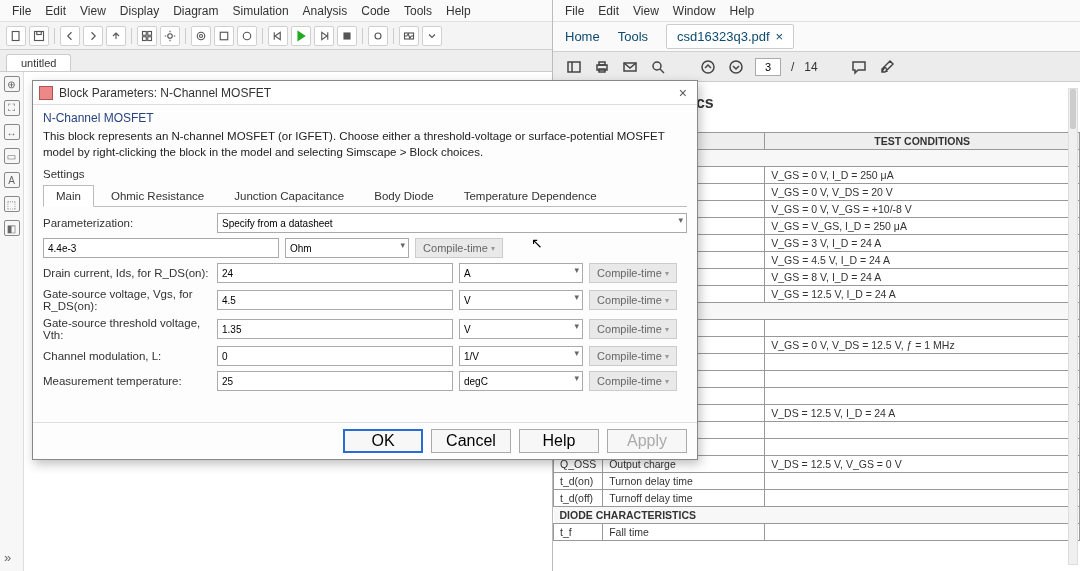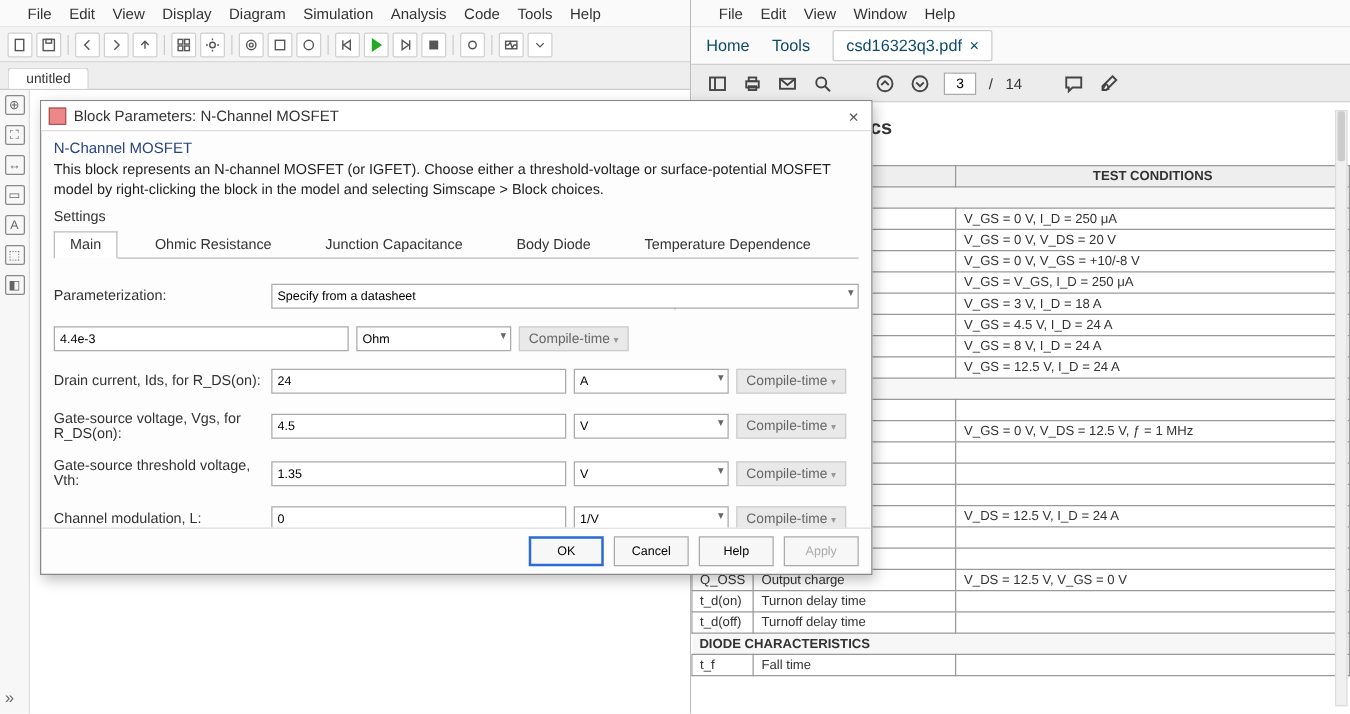--- a/index.html
+++ b/index.html
@@ -3,21 +3,21 @@
 <meta charset="utf-8">
 <style>
 * { box-sizing: border-box; margin: 0; padding: 0; font-family: Arial, Helvetica, sans-serif; }
 body { width: 1080px; height: 571px; overflow: hidden; background: #f0f0f0; font-size: 12px; color: #333; position: relative; }
 
 .app-container { display: flex; width: 100%; height: 100%; }
 .left-pane { width: 553px; height: 100%; background: #fff; display: flex; flex-direction: column; border-right: 1px solid #bbb; }
 .right-pane { flex: 1; height: 100%; background: #fff; display: flex; flex-direction: column; position: relative; }
 
 
-.menubar { display: flex; gap: 2px; padding: 2px 16px; background: #fafafa; font-size: 12px; border-bottom: 1px solid #e0e0e0; height: 22px; align-items: center; }
+.menubar { display: flex; gap: 2px; padding: 2px 6px; background: #fafafa; font-size: 12px; border-bottom: 1px solid #e0e0e0; height: 22px; align-items: center; }
 .menubar span { padding: 1px 6px; cursor: default; }
 
 
 .toolstrip { display: flex; gap: 3px; padding: 3px 6px; background: #f4f4f4; border-bottom: 1px solid #d0d0d0; height: 28px; align-items: center; }
 .tb { width: 20px; height: 20px; border: 1px solid #d0d0d0; background: #fff; border-radius: 2px; display: flex; align-items: center; justify-content: center; font-size: 11px; color: #666; }
 .tb svg { width: 12px; height: 12px; fill: none; stroke: #555; stroke-width: 1.5; }
 .tb.play svg { fill: #2a2; stroke: #2a2; }
 .tb.stop svg { fill: #555; }
 .sep { width: 1px; height: 16px; background: #ccc; margin: 0 2px; }
 
@@ -49,36 +49,36 @@
 
 
 .dialog { position: absolute; left: 32px; top: 80px; width: 666px; height: 380px; background: #fdfdfd; border: 1px solid #888; box-shadow: 2px 4px 10px rgba(0,0,0,0.25); display: flex; flex-direction: column; }
 .dlg-title { height: 24px; background: #fff; display: flex; align-items: center; padding: 0 6px; border-bottom: 1px solid #ddd; font-size: 12px; }
 .dlg-title .ic { width: 14px; height: 14px; background: #e88; border: 1px solid #a55; margin-right: 6px; }
 .dlg-title .x { margin-left: auto; font-size: 14px; color: #555; padding: 0 4px; }
 .dlg-body { flex: 1; padding: 6px 10px 4px 10px; overflow: hidden; display:flex; flex-direction:column; }
 .dlg-body h4 { font-size: 12px; font-weight: normal; color: #2a4480; margin-bottom: 4px; }
 .dlg-body p { font-size: 11.5px; line-height: 1.35; color: #222; }
 .dlg-body .settings-label { margin-top: 8px; font-size: 11.5px; color:#333; }
-.dlg-tabs { display: flex; gap: 17px; border-bottom: 1px solid #bbb; margin-top: 4px; }
+.dlg-tabs { display: flex; gap: 4px; border-bottom: 1px solid #bbb; margin-top: 4px; }
 .dlg-tabs span { padding: 4px 12px; font-size: 11.5px; color: #333; border: 1px solid transparent; position: relative; top: 1px; }
 .dlg-tabs span.active { background: #fff; border: 1px solid #bbb; border-bottom: 1px solid #fff; }
 .dlg-form { margin-top: 6px; }
-.frow { display: flex; align-items: center; margin-bottom: 5px; margin-top: 14px; }
+.frow { display: flex; align-items: center; margin-bottom: 5px; }
 .frow label { width: 174px; font-size: 11.5px; color: #333; padding-right: 4px; }
 .frow input[type=text] { height: 20px; border: 1px solid #aaa; padding: 0 4px; font-size: 10px; background: #fff; }
 .frow .val { width: 236px; }
 .frow .unit { width: 124px; margin-left: 6px; }
 .frow .caret { position:relative; }
 .frow .caret::after { content:"▾"; position:absolute; right:4px; top:2px; font-size:9px; color:#666; pointer-events:none; }
 .frow .ct { width: 88px; height: 20px; background: #e9e9e9; border: 1px solid #ccc; margin-left: 6px; font-size: 11px; color: #666; display:flex;align-items:center;justify-content:center;position:relative; }
 .frow .ct::after { content:"▾"; font-size:8px; color:#999; margin-left:3px; }
 .frow.full .val { width: 454px; }
 .dlg-buttons { display: flex; justify-content: flex-end; gap: 8px; padding: 6px 10px; border-top: 1px solid #ddd; }
-.dlg-buttons button { width: 60px; height: 24px; font-size: 10px; background: #f7f7f7; border: 1px solid #aaa; }
+.dlg-buttons button { width: 80px; height: 24px; font-size: 16px; background: #f7f7f7; border: 1px solid #aaa; }
 .dlg-buttons button.primary { border: 2px solid #2a6bd4; }
 .dlg-buttons button:disabled { color:#aaa; }
 
 .cursor { position:absolute; left:498px; top:154px; font-size:14px; color:#000; pointer-events:none; }
 
 .chev { position:absolute; left:4px; bottom:6px; font-size:13px; color:#666; }
 </style>
 </head>
 <body>
 
@@ -309,21 +309,21 @@
             <tr>
               <td class="partial" colspan="2">e-to-source leakage current</td>
               <td>V_GS = 0 V, V_GS = +10/-8 V</td>
             </tr>
             <tr>
               <td class="partial" colspan="2">e-to-source threshold voltage</td>
               <td>V_GS = V_GS, I_D = 250 μA</td>
             </tr>
             <tr>
               <td class="partial" colspan="2"></td>
-              <td>V_GS = 3 V, I_D = 18 A</td>
+              <td>V_GS = 3 V, I_D = 24 A</td>
             </tr>
             <tr>
               <td class="partial" colspan="2">in-to-source on-resistance</td>
               <td>V_GS = 4.5 V, I_D = 24 A</td>
             </tr>
             <tr>
               <td class="partial" colspan="2"></td>
               <td>V_GS = 8 V, I_D = 24 A</td>
             </tr>
             <tr>

